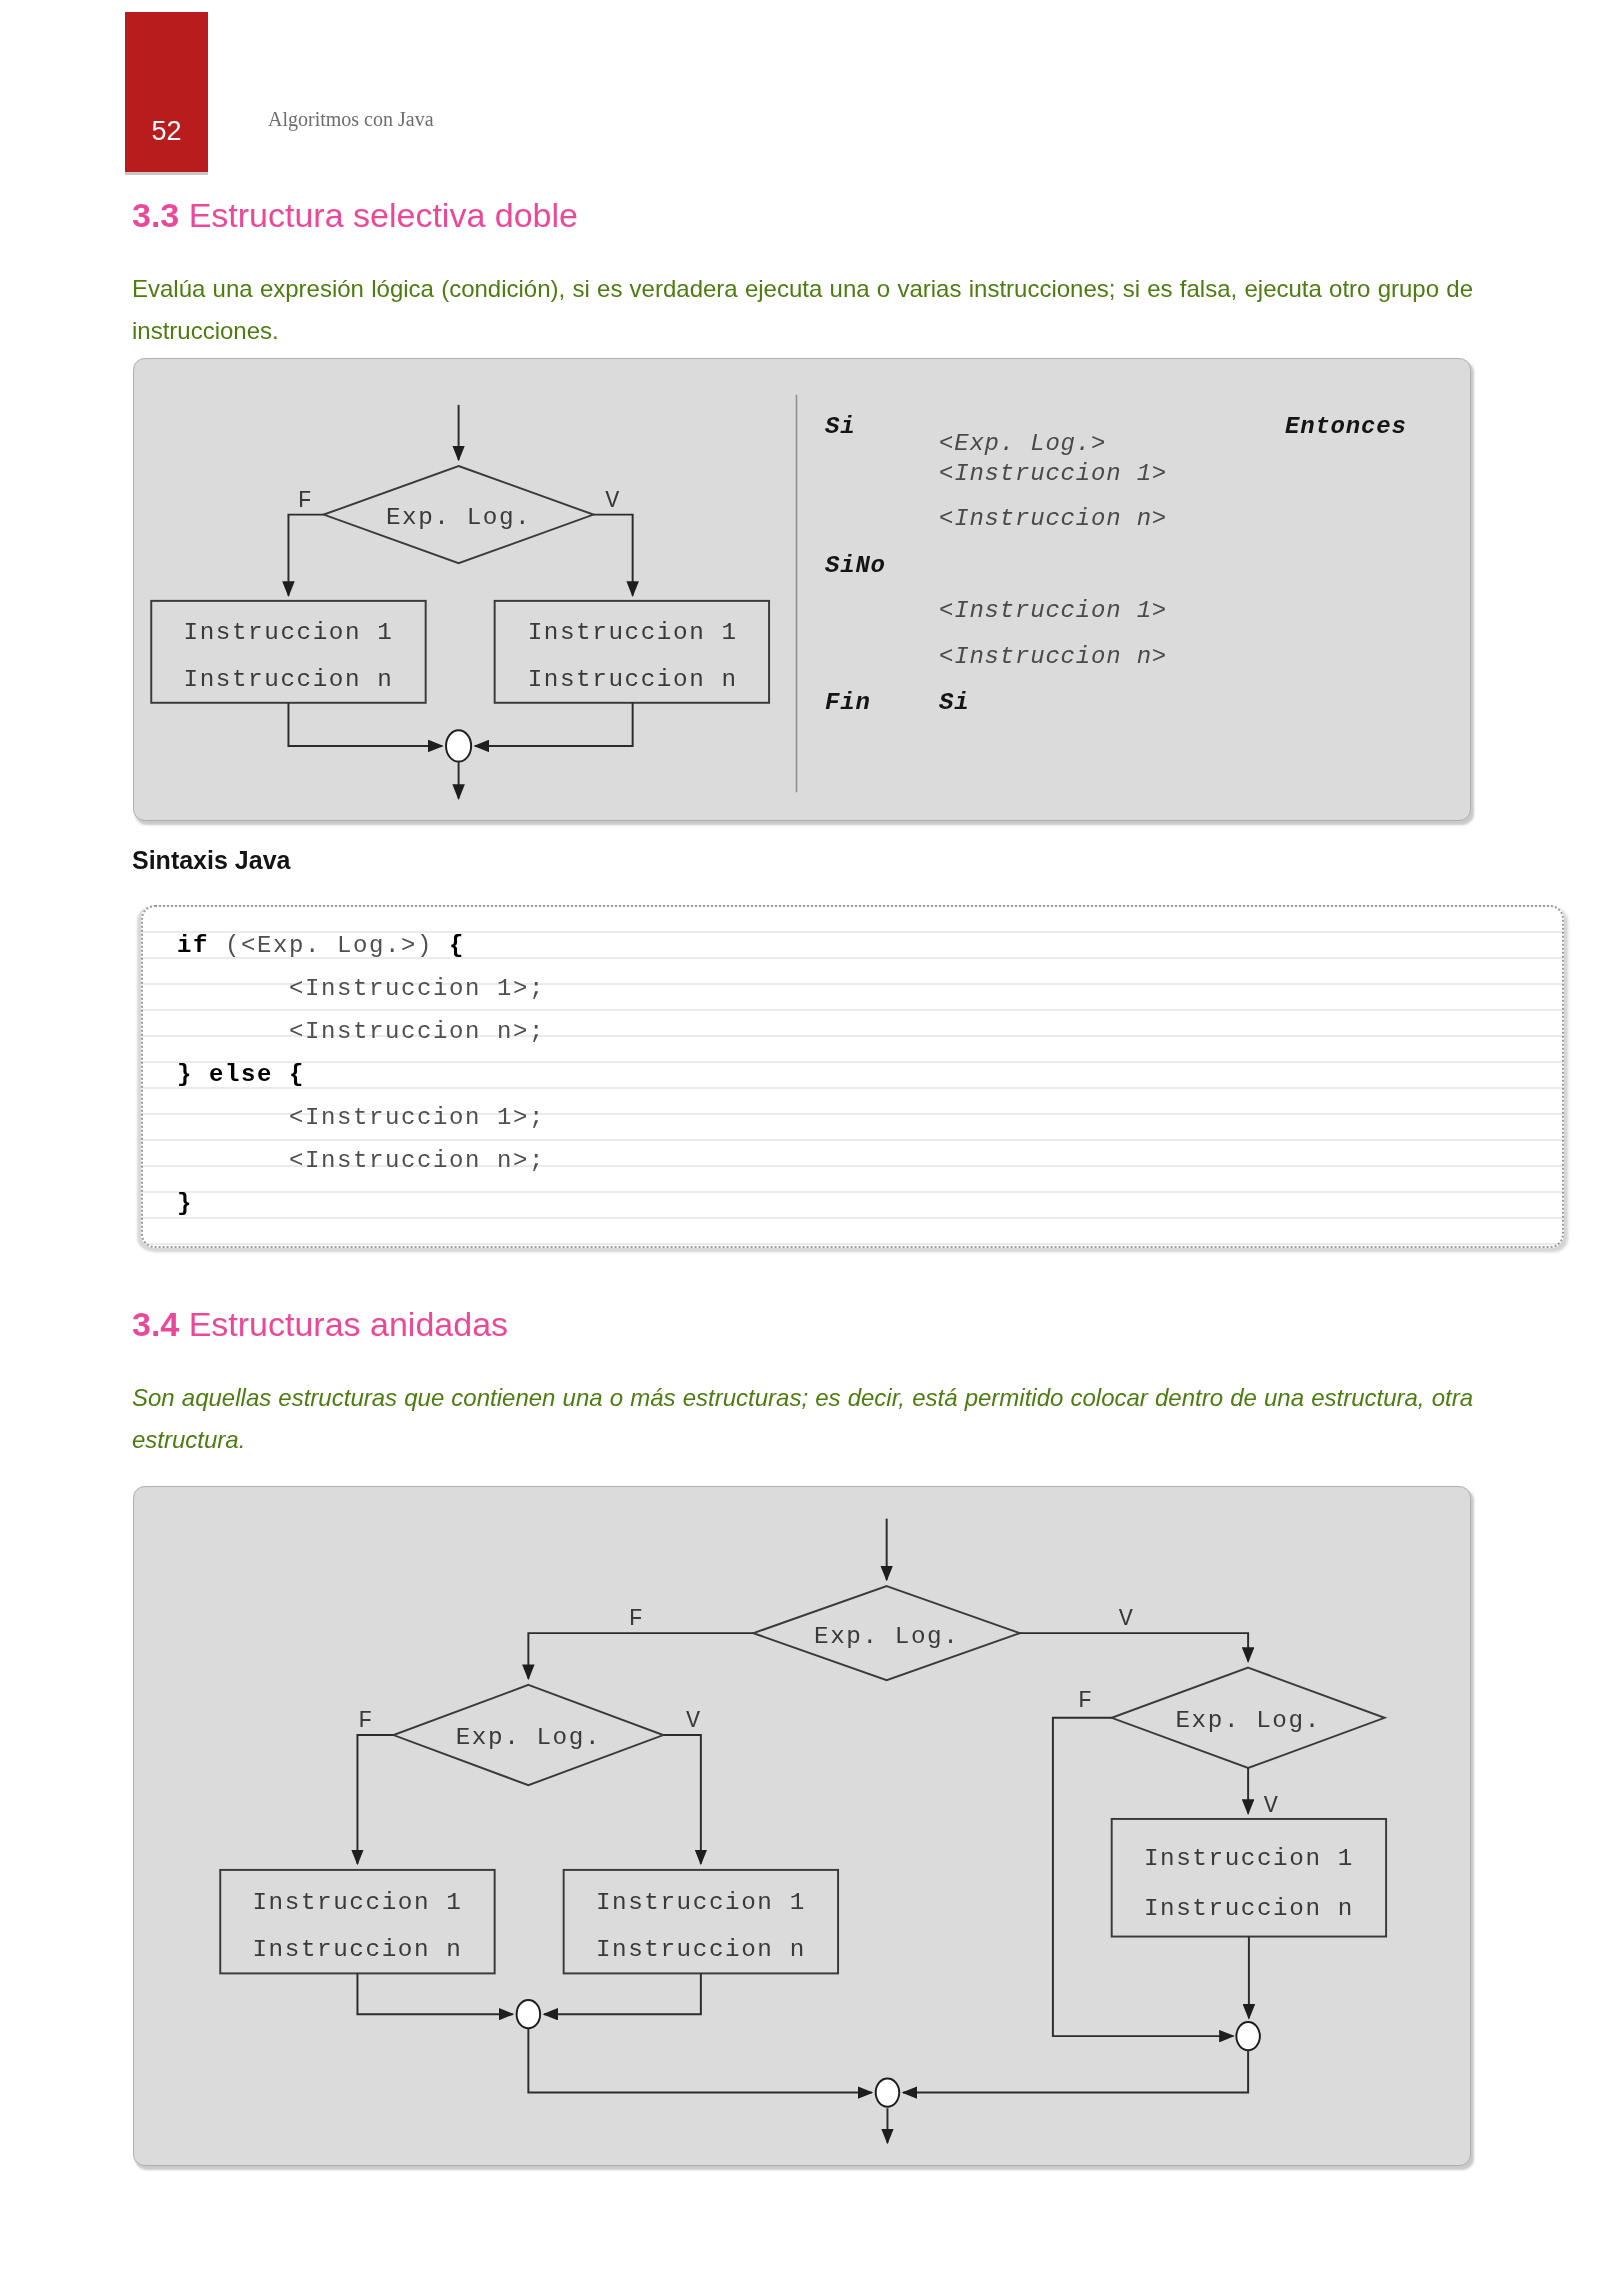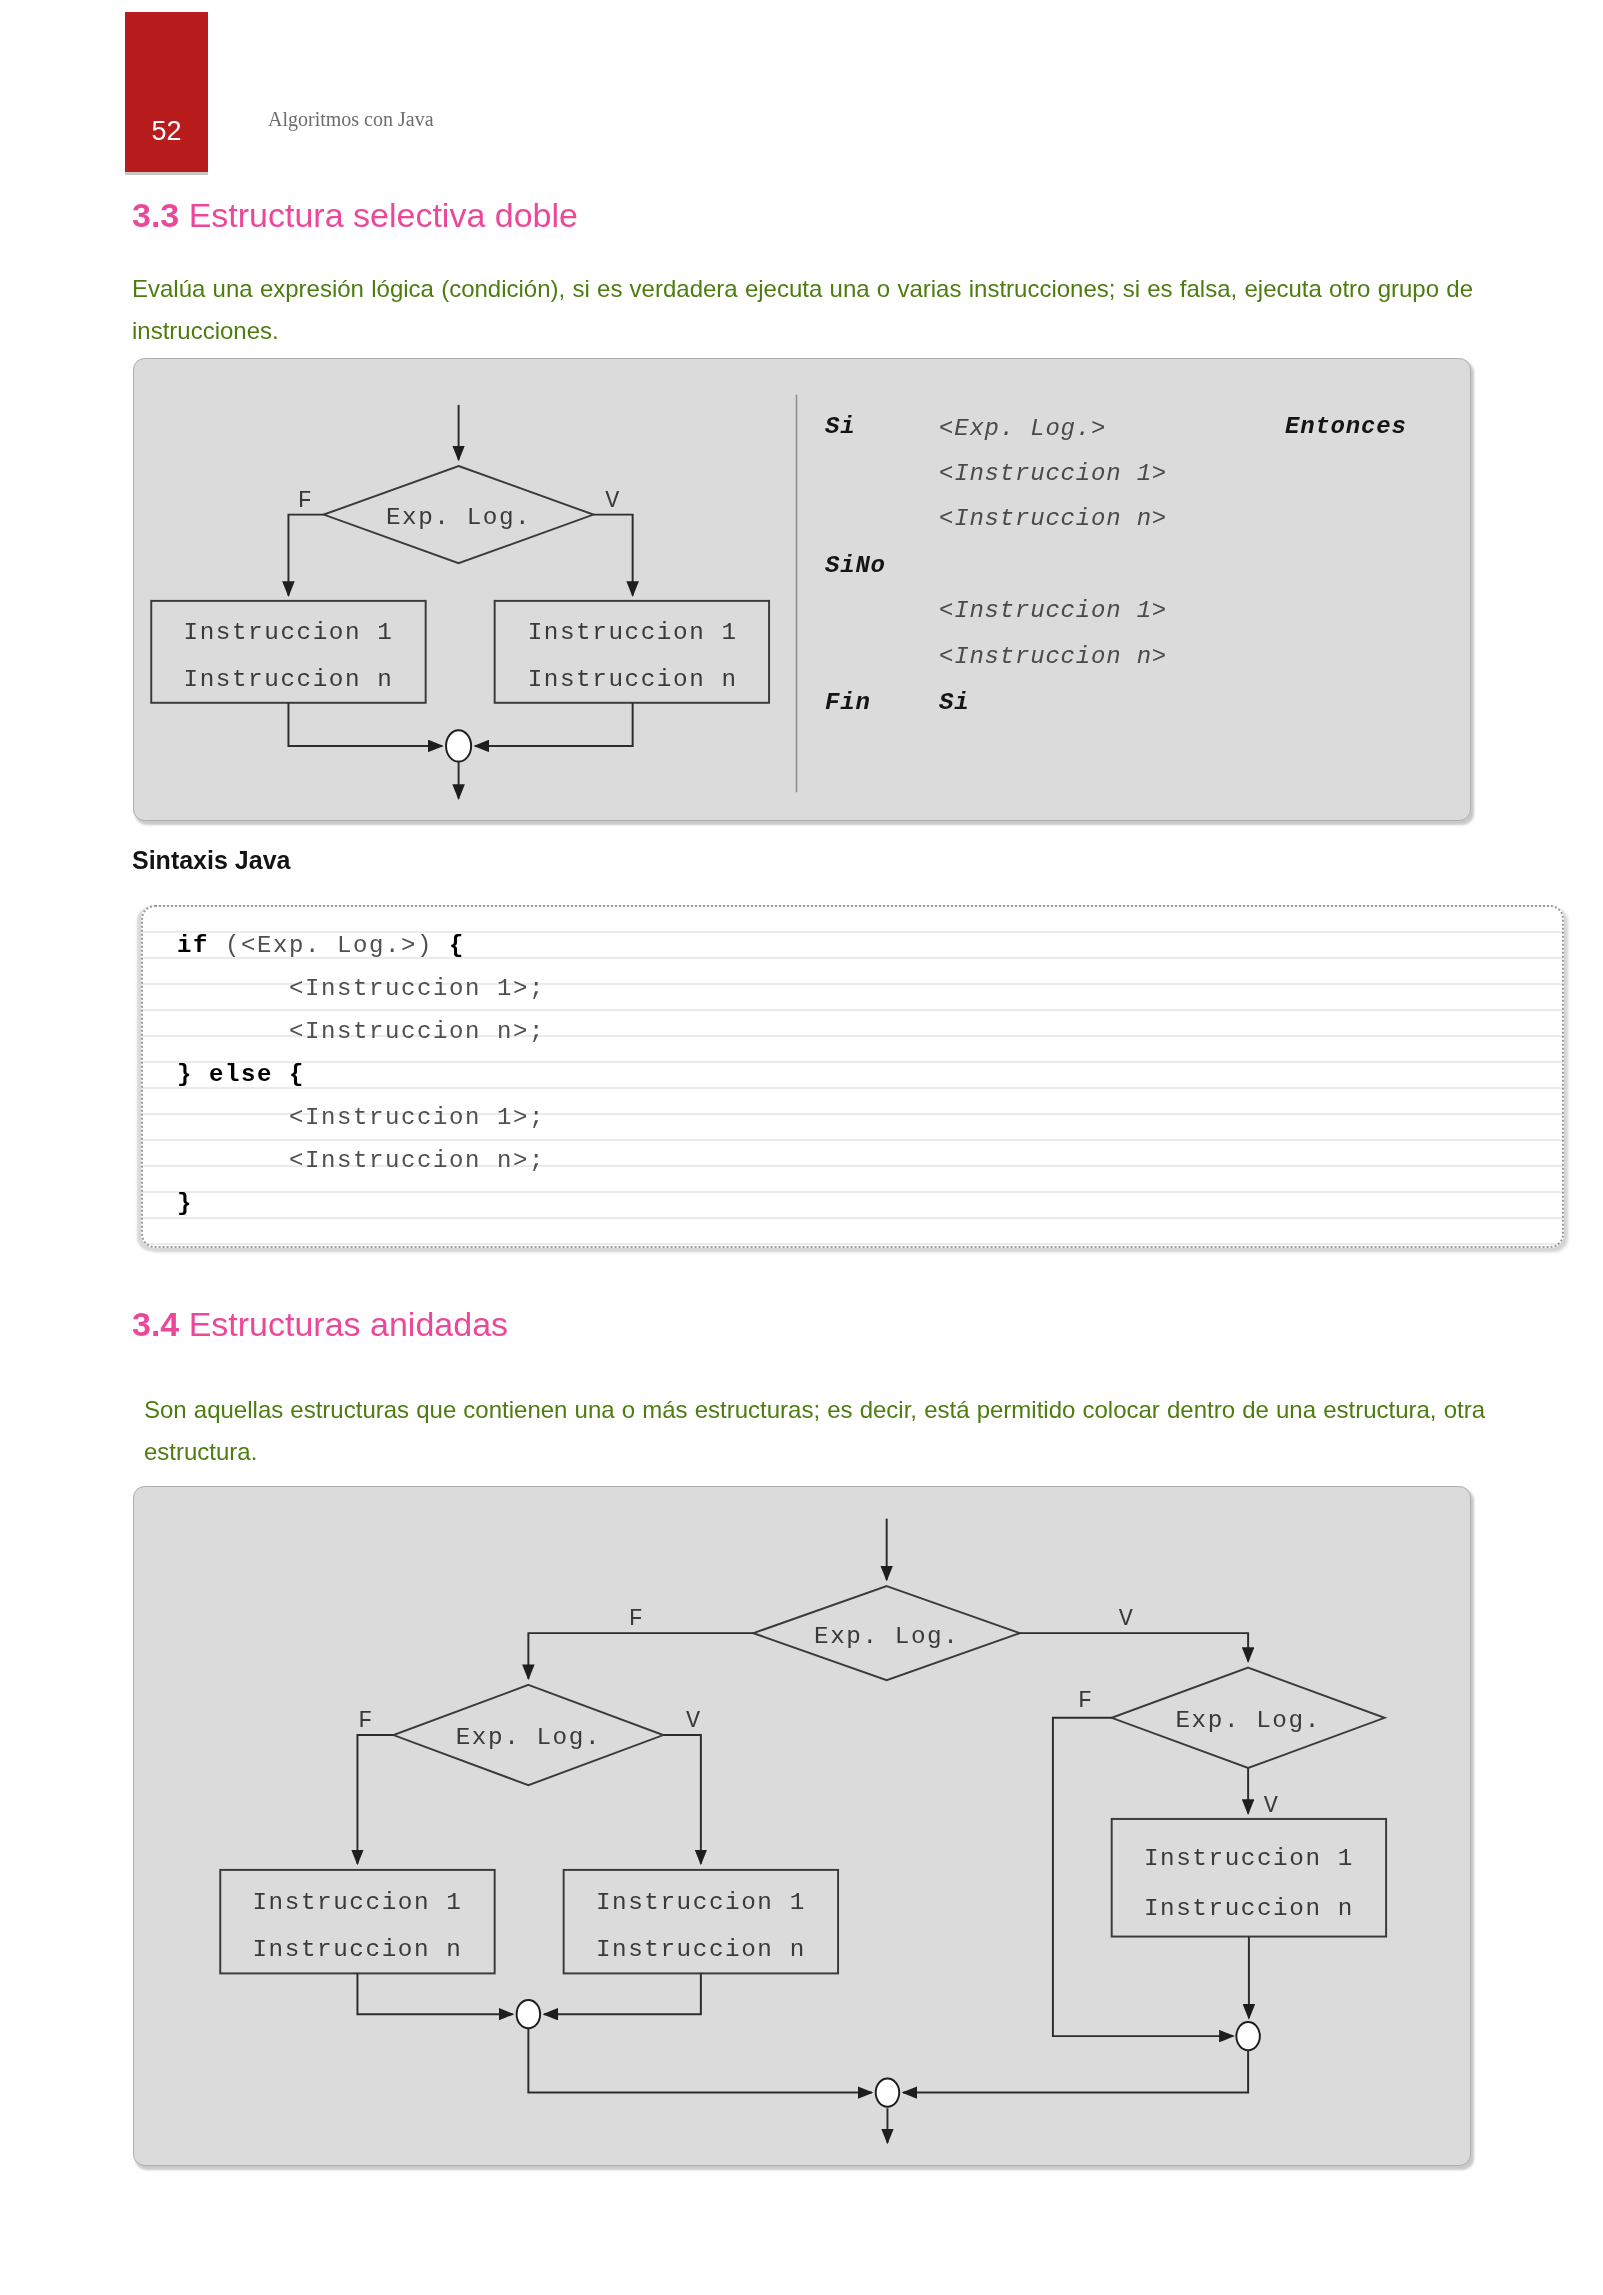--- a/index.html
+++ b/index.html
@@ -123,21 +123,21 @@
 
     <polyline class="fc-line" points="197,438 197,493 393,493" marker-end="url(#arrow1)"></polyline>
     <polyline class="fc-line" points="636,438 636,493 435,493" marker-end="url(#arrow1)"></polyline>
     <ellipse class="fc-conn" cx="414" cy="493" rx="16" ry="20"></ellipse>
     <line class="fc-line" x1="414" y1="513" x2="414" y2="560" marker-end="url(#arrow1)"></line>
 
     <line class="fc-divider" x1="845" y1="45" x2="845" y2="552"></line>
   </svg>
 
   <div class="pseudo-item kw" style="left:691px; top:54px;">Si</div>
-  <div class="pseudo-item" style="left:805px; top:56px;">&lt;Exp. Log.&gt;</div>
+  <div class="pseudo-item" style="left:805px; top:71px;">&lt;Exp. Log.&gt;</div>
   <div class="pseudo-item kw" style="left:1151px; top:54px;">Entonces</div>
   <div class="pseudo-item" style="left:805px; top:101px;">&lt;Instruccion 1&gt;</div>
   <div class="pseudo-item" style="left:805px; top:146px;">&lt;Instruccion n&gt;</div>
   <div class="pseudo-item kw" style="left:691px; top:193px;">SiNo</div>
   <div class="pseudo-item" style="left:805px; top:238px;">&lt;Instruccion 1&gt;</div>
   <div class="pseudo-item" style="left:805px; top:284px;">&lt;Instruccion n&gt;</div>
   <div class="pseudo-item kw" style="left:691px; top:330px;">Fin</div>
   <div class="pseudo-item kw" style="left:805px; top:330px;">Si</div>
 </div>
 
@@ -149,21 +149,21 @@
   <div class="code-line">       &lt;Instruccion n&gt;;</div>
   <div class="code-line code-kw">} else {</div>
   <div class="code-line">       &lt;Instruccion 1&gt;;</div>
   <div class="code-line">       &lt;Instruccion n&gt;;</div>
   <div class="code-line code-kw">}</div>
 </div>
 
 <h2 class="sec-heading" style="top:1305px; margin:0;">
   <span class="num">3.4</span><span class="ttl">Estructuras anidadas</span>
 </h2>
-<p class="body-par" style="top:1377px; margin:12px;">Son aquellas estructuras que contienen una o más estructuras; es decir, está permitido colocar dentro de una estructura, otra estructura.</p>
+<p class="body-par" style="top:1377px; margin:0;font-style:italic;">Son aquellas estructuras que contienen una o más estructuras; es decir, está permitido colocar dentro de una estructura, otra estructura.</p>
 
 <div class="panel" style="top:1486px; height:680px;">
   <svg viewBox="0 0 1704 864">
     <defs>
       <marker id="arrow2" viewBox="0 0 20 16" markerWidth="20" markerHeight="16" refX="18" refY="8" orient="auto" markerUnits="userSpaceOnUse">
         <path d="M0,0 L20,8 L0,16 Z" fill="#1e1e1e"></path>
       </marker>
     </defs>
 
     <line class="fc-line" x1="960" y1="40" x2="960" y2="118" marker-end="url(#arrow2)"></line>

